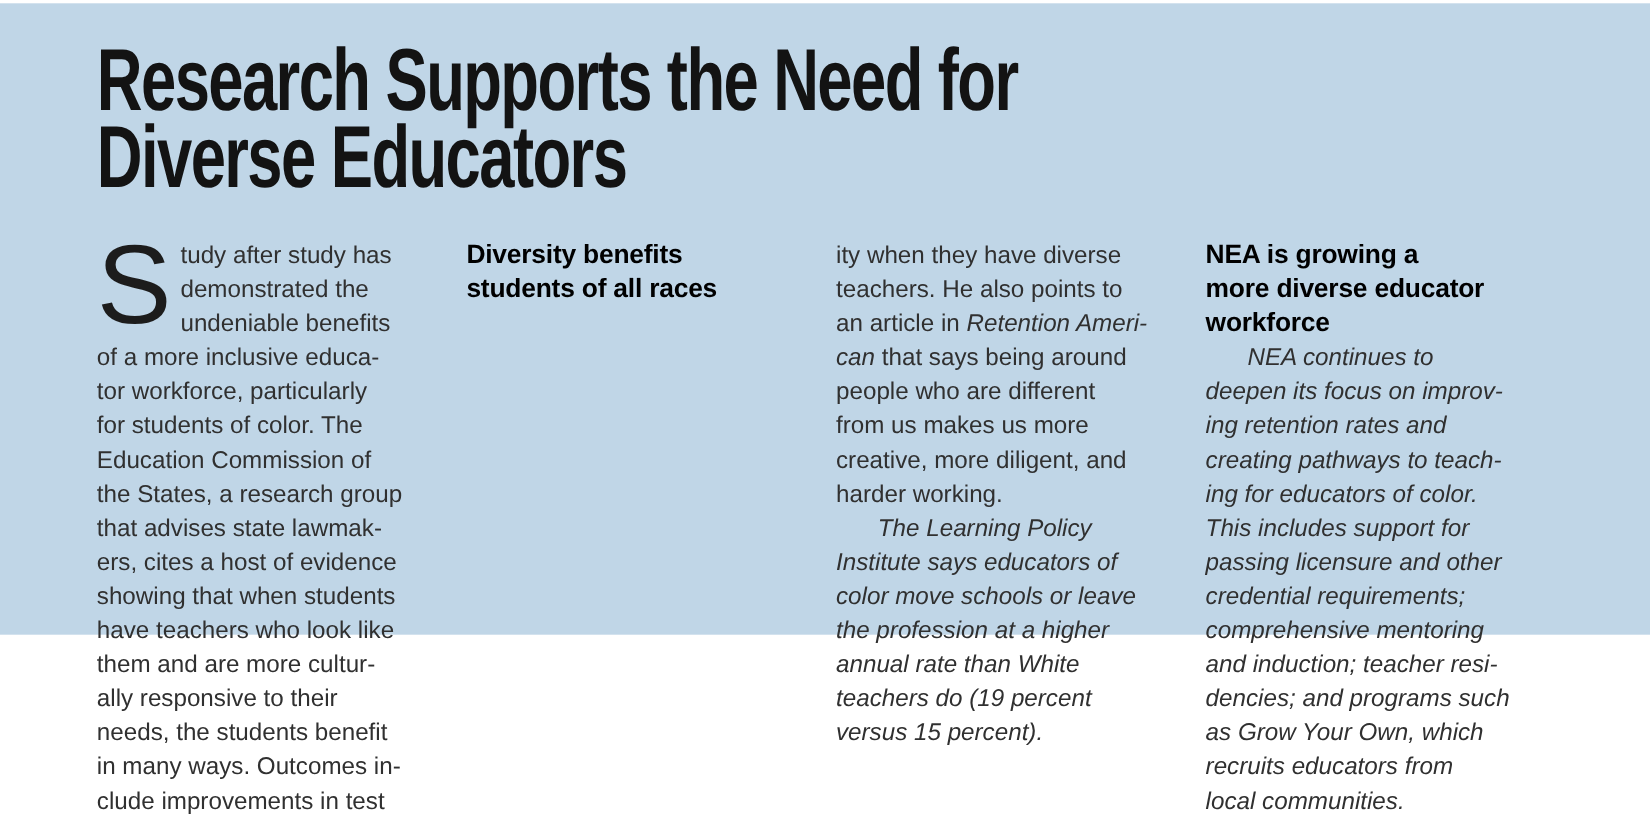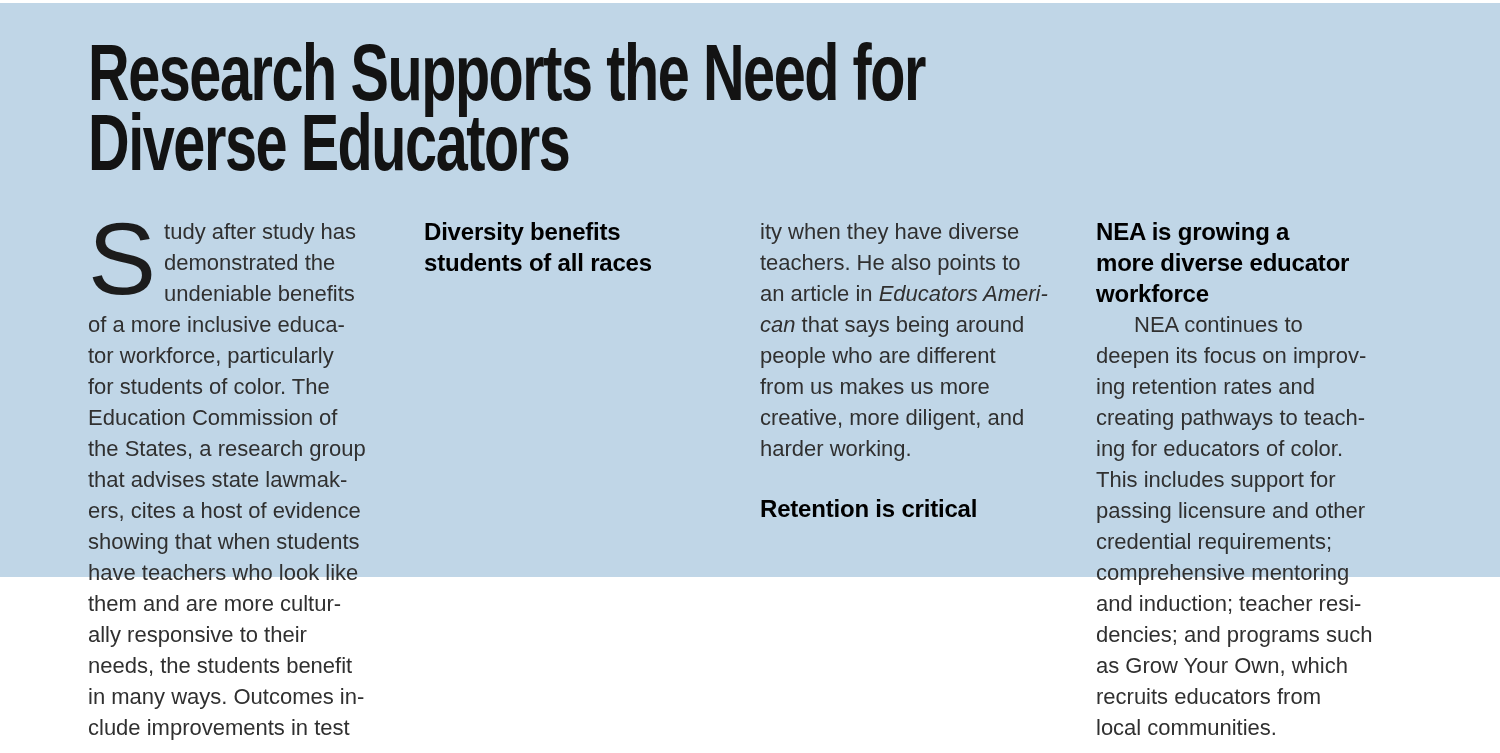--- a/index.html
+++ b/index.html
@@ -42,21 +42,21 @@
     gap: 34px;
   }
   .column { width: 302px; flex: 0 0 302px; }
   .column p {
     margin: 0;
     font-size: 22px;
     line-height: 31px;
     color: #303030;
     white-space: nowrap;
   }
-  .column p.indent { text-indent: 38px; }
+  .column p.indent { text-indent: 38px; font-style: italic; }
   .column h3 {
     margin: 29px 0 0 0;
     font-size: 24px;
     line-height: 31px;
     font-weight: 700;
     letter-spacing: -0.2px;
     color: #000000;
     white-space: nowrap;
   }
   .column > :first-child { margin-top: 0; }
@@ -80,20 +80,20 @@
 </h1>
 
 <div class="columns" id="columns">
     <div class="column">
       <p><span class="dropcap">S</span>tudy after study has<br>demonstrated the<br>undeniable benefits<br>of a more inclusive educa-<br>tor workforce, particularly<br>for students of color. The<br>Education Commission of<br>the States, a research group<br>that advises state lawmak-<br>ers, cites a host of evidence<br>showing that when students<br>have teachers who look like<br>them and are more cultur-<br>ally responsive to their<br>needs, the students benefit<br>in many ways. Outcomes in-<br>clude improvements in test</p>
     </div>
     <div class="column">
       <h3>Diversity benefits<br>students of all races</h3>
     </div>
     <div class="column">
-      <p>ity when they have diverse<br>teachers. He also points to<br>an article in <i>Educators Ameri-</i><br><i>can</i> that says being around<br>people who are different<br>from us makes us more<br>creative, more diligent, and<br>harder working.</p>
-      <h3>Retention is critical</h3>
+      <p>ity when they have diverse<br>teachers. He also points to<br>an article in <i>Retention Ameri-</i><br><i>can</i> that says being around<br>people who are different<br>from us makes us more<br>creative, more diligent, and<br>harder working.</p>
+      <p class="indent">The Learning Policy<br>Institute says educators of<br>color move schools or leave<br>the profession at a higher<br>annual rate than White<br>teachers do (19 percent<br>versus 15 percent).</p>
     </div>
     <div class="column">
       <h3>NEA is growing a<br>more diverse educator<br>workforce</h3>
       <p class="indent">NEA continues to<br>deepen its focus on improv-<br>ing retention rates and<br>creating pathways to teach-<br>ing for educators of color.<br>This includes support for<br>passing licensure and other<br>credential requirements;<br>comprehensive mentoring<br>and induction; teacher resi-<br>dencies; and programs such<br>as Grow Your Own, which<br>recruits educators from<br>local communities.</p>
     </div>
   </div>
 
 </body></html>

